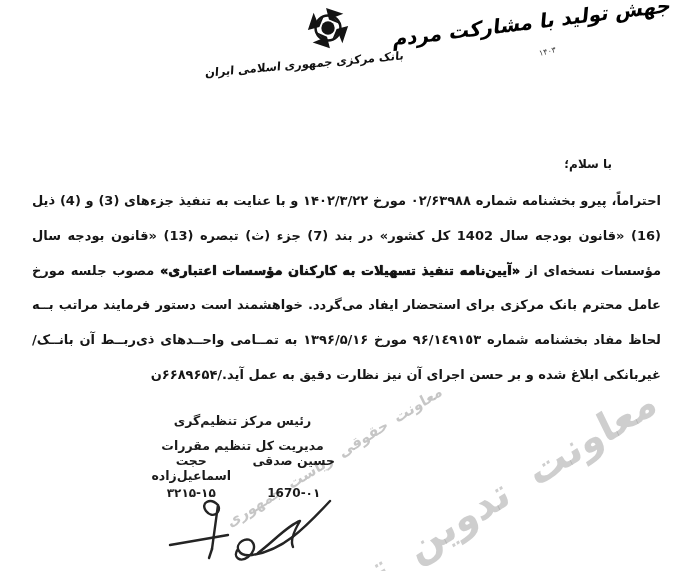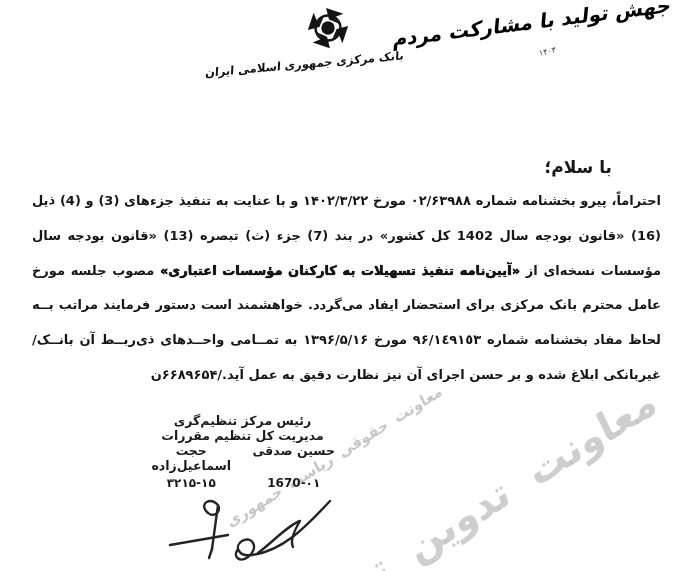--- a/index.html
+++ b/index.html
@@ -18,34 +18,34 @@
   .slogan-block{position:absolute;right:9px;top:10px;width:205px;text-align:center;}
   .slogan{
     display:inline-block;font-size:20px;font-weight:bold;white-space:nowrap;
     transform:rotate(-7deg) skewX(-12deg);color:#000;letter-spacing:-.5px;
   }
   .slogan-year{
     position:absolute;right:125px;top:47px;font-size:8px;color:#3a3a3a;
     transform:rotate(-14deg);
   }
   
-  .greeting{position:absolute;right:69px;top:157px;font-size:17px;font-weight:bold;margin-left:24px;}
+  .greeting{position:absolute;right:69px;top:157px;font-size:12px;font-weight:bold;margin-left:24px;}
   .body-text{
     position:absolute;right:20px;left:32px;top:184px;
     font-size:13px;font-weight:bold;line-height:34.8px;
   }
   .bline{height:34.8px;overflow:hidden;text-align:justify;text-align-last:justify;}
   .bline.last{text-align-last:right;}
   .xbold{text-shadow:0 0 .7px #000,0 0 .7px #000;}
   
   .sig{
     position:absolute;left:140px;top:413px;width:205px;text-align:center;
     font-size:12.5px;font-weight:bold;color:#1b1b1b;
   }
-  .sig .t1{}
+  .sig .t1{margin-bottom:10px;}
   .sig .t2{}
   .sig-row{display:flex;}
   .sig-cell{flex:1;}
   .sig-phone{font-size:12px;margin-top:3px;}
   .sig-phone bdo{unicode-bidi:bidi-override;}
   .sig-svg{position:absolute;left:140px;top:483px;width:210px;height:88px;}
   
   .wm{position:absolute;white-space:nowrap;font-weight:bold;pointer-events:none;}
   .wm-big{
     right:28px;top:372px;width:720px;line-height:52px;font-size:40px;

